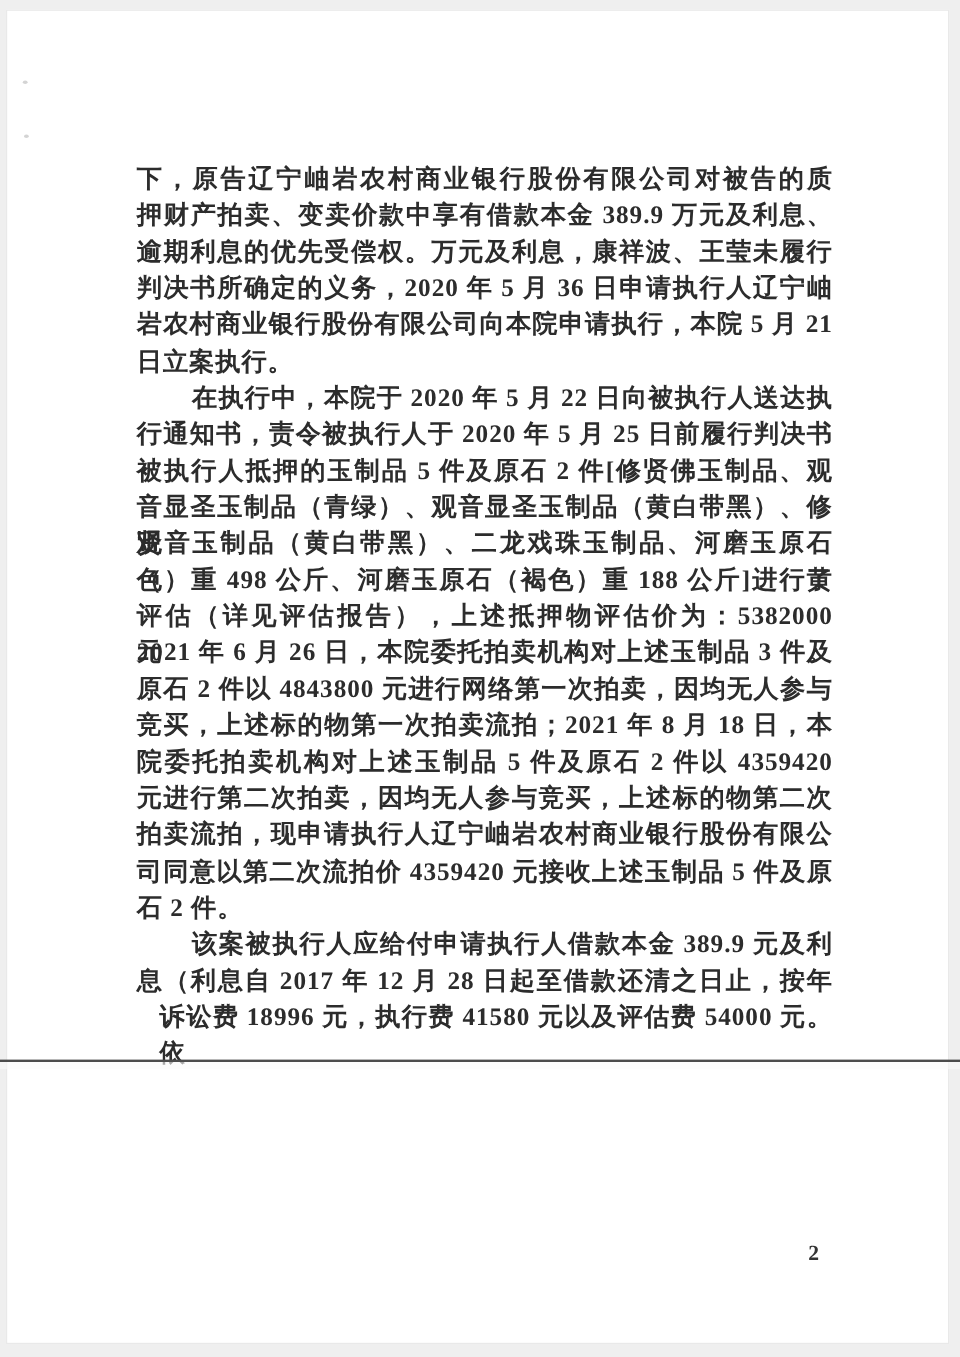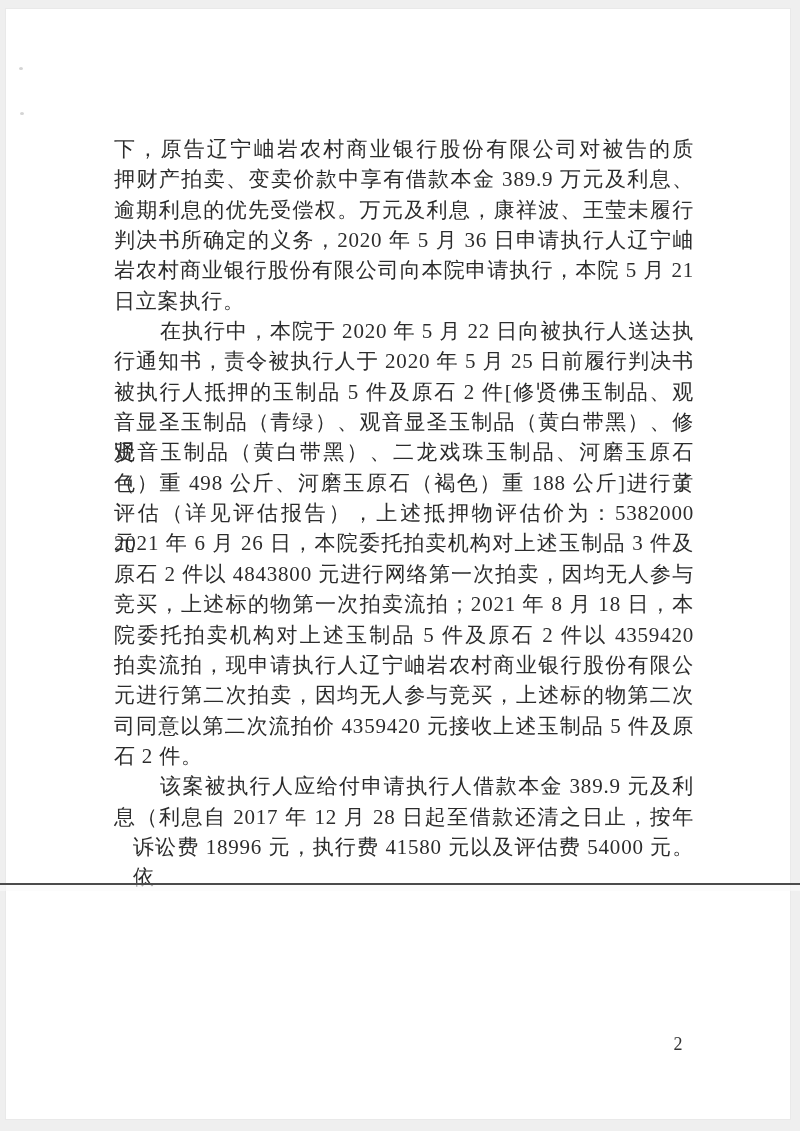--- a/index.html
+++ b/index.html
@@ -1,15 +1,15 @@
 <!DOCTYPE html>
 <html style="--bg: #efefef; --paper: #ffffff; --text: #2c2c2c; --scan-line: #4c4c4c;"><head>
 <meta charset="utf-8">
 <style>
-  * { margin: 0; padding: 0; box-sizing: border-box; }
+  * { margin: 0; padding: 0; box-sizing: border-box; font-weight: bold; }
   html, body { width: 800px; height: 1131px; }
   body { overflow: hidden; }
 
   #screen {
     position: relative;
     width: 800px;
     height: 1131px;
     background: var(--bg, #efefef);
     font-family: "Liberation Serif", "DejaVu Serif", serif;
     overflow: hidden;
@@ -117,22 +117,22 @@
         <div class="line">行通知书，责令被执行人于 2020 年 5 月 25 日前履行判决书</div>
         <div class="line">被执行人抵押的玉制品 5 件及原石 2 件[修贤佛玉制品、观</div>
         <div class="line">音显圣玉制品（青绿）、观音显圣玉制品（黄白带黑）、修贤</div>
         <div class="line">观音玉制品（黄白带黑）、二龙戏珠玉制品、河磨玉原石（黄</div>
         <div class="line">色）重 498 公斤、河磨玉原石（褐色）重 188 公斤]进行了</div>
         <div class="line">评估（详见评估报告），上述抵押物评估价为：5382000 元。</div>
         <div class="line">2021 年 6 月 26 日，本院委托拍卖机构对上述玉制品 3 件及</div>
         <div class="line">原石 2 件以 4843800 元进行网络第一次拍卖，因均无人参与</div>
         <div class="line">竞买，上述标的物第一次拍卖流拍；2021 年 8 月 18 日，本</div>
         <div class="line">院委托拍卖机构对上述玉制品 5 件及原石 2 件以 4359420</div>
+        <div class="line">元进行第二次拍卖，因均无人参与竞买，上述标的物第二次</div>
         <div class="line">拍卖流拍，现申请执行人辽宁岫岩农村商业银行股份有限公</div>
-        <div class="line">元进行第二次拍卖，因均无人参与竞买，上述标的物第二次</div>
         <div class="line">司同意以第二次流拍价 4359420 元接收上述玉制品 5 件及原</div>
         <div class="line end">石 2 件。</div>
       </div>
 
       <div class="para">
         <div class="line indent">该案被执行人应给付申请执行人借款本金 389.9 元及利</div>
         <div class="line">息（利息自 2017 年 12 月 28 日起至借款还清之日止，按年</div>
       </div>
 
       <div class="para shifted">

